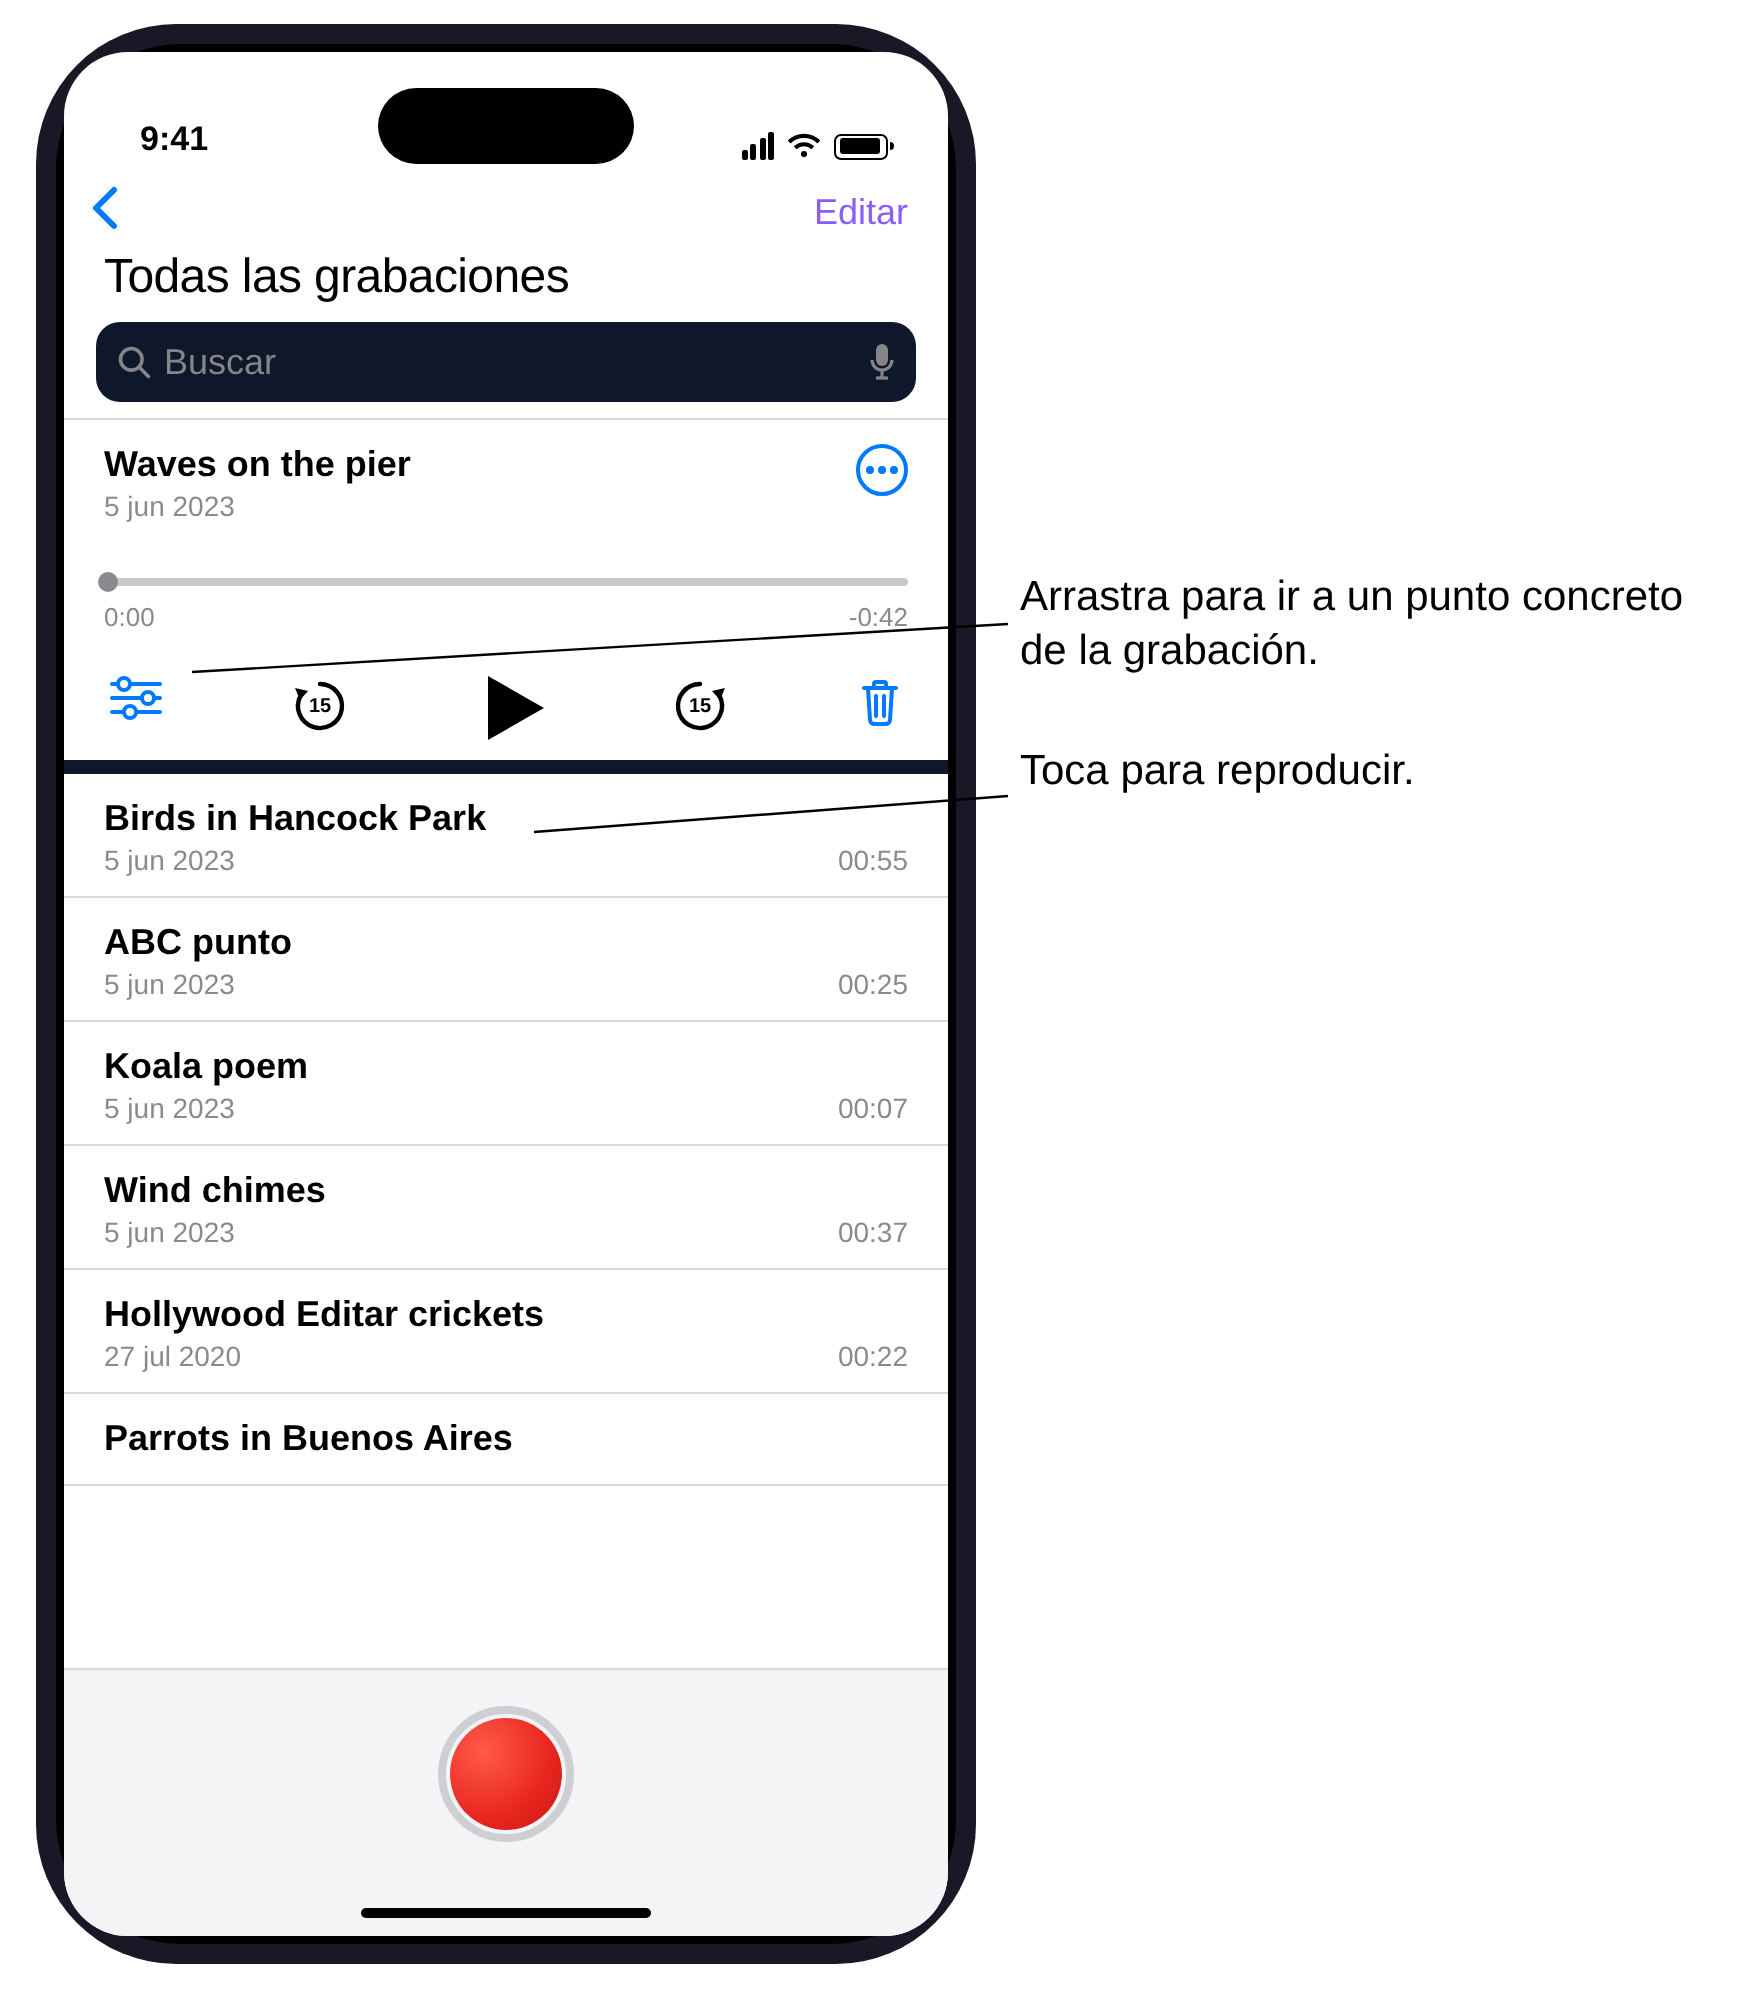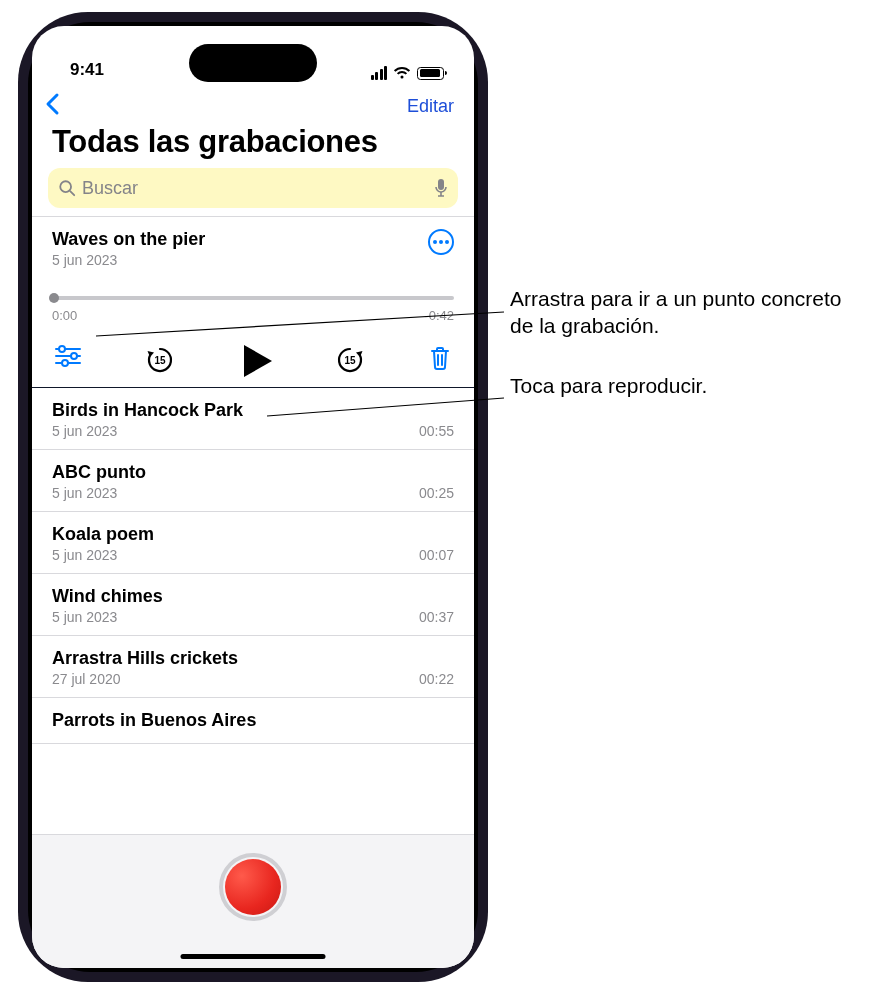--- a/index.html
+++ b/index.html
@@ -95,45 +95,45 @@
   .battery-fill {
     position:absolute; left:1.5px; top:1.5px; bottom:1.5px;
     width:20px; background:#000; border-radius:1.5px;
   }
   
   .navbar {
     display:flex; justify-content:space-between; align-items:center;
     padding: 8px 20px 2px 12px;
   }
   .back-chevron { color:#007aff; }
-  .editar { color:#1d4ed8; font-size:18px; }
+  .editar { color:#8b5cf6; font-size:18px; }
   .title {
-    font-size:31px; font-weight:700;
+    font-size:24px; font-weight:400;
     padding: 2px 20px 8px 20px;
     letter-spacing:-0.3px;
   }
   
   .search {
     margin: 0 16px 8px 16px;
-    background:#fef9c3;
+    background:#0f172a;
     border-radius:12px;
     height:40px;
     display:flex; align-items:center;
     padding:0 10px;
     gap:6px;
     color:#848489;
     font-size:18px;
   }
   .search .sep { flex:1; }
   
   .list { border-top:1px solid #d9d9dd; }
   
   .expanded {
     padding: 12px 20px 10px 20px;
-    border-bottom:1px solid #0f172a;
+    border-bottom:7px solid #0f172a;
   }
   .exp-head {
     display:flex; justify-content:space-between; align-items:flex-start;
   }
   .rec-title { font-size:18px; font-weight:600; }
   .rec-date { font-size:14px; color:#8a8a8e; margin-top:2px; }
   .more-circle {
     width:26px; height:26px; border:2px solid #007aff; border-radius:50%;
     display:flex; align-items:center; justify-content:center;
     color:#007aff; font-weight:800; font-size:13px; letter-spacing:1px;
@@ -377,21 +377,21 @@
               <div class="item-head">
                 <div class="item-title">Wind chimes</div>
               </div>
               <div class="item-sub">
                 <span>5 jun 2023</span>
                 <span>00:37</span>
               </div>
             </div>
             <div class="item">
               <div class="item-head">
-                <div class="item-title">Arrastra Hills crickets</div>
+                <div class="item-title">Hollywood Editar crickets</div>
               </div>
               <div class="item-sub">
                 <span>27 jul 2020</span>
                 <span>00:22</span>
               </div>
             </div>
             <div class="item">
               <div class="item-head">
                 <div class="item-title">Parrots in Buenos Aires</div>
               </div>

